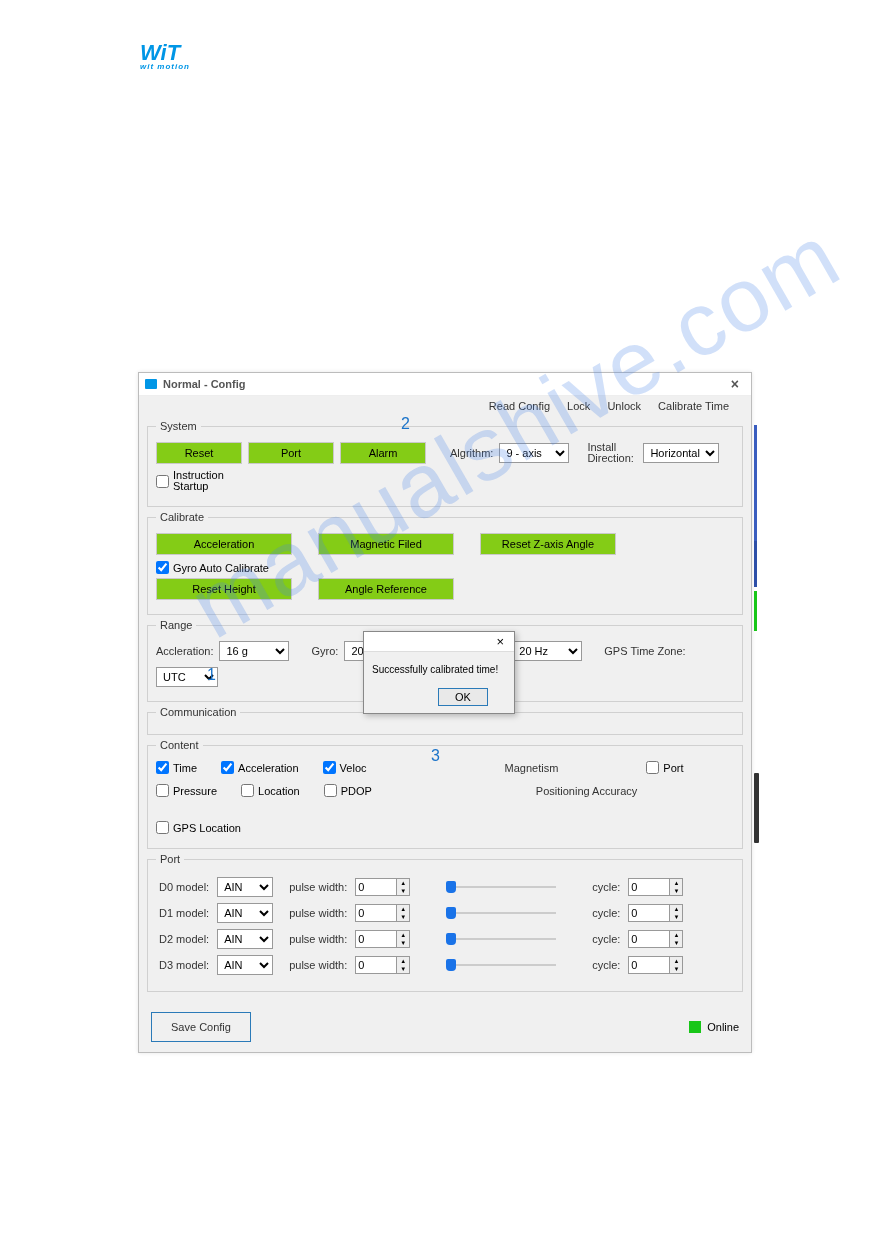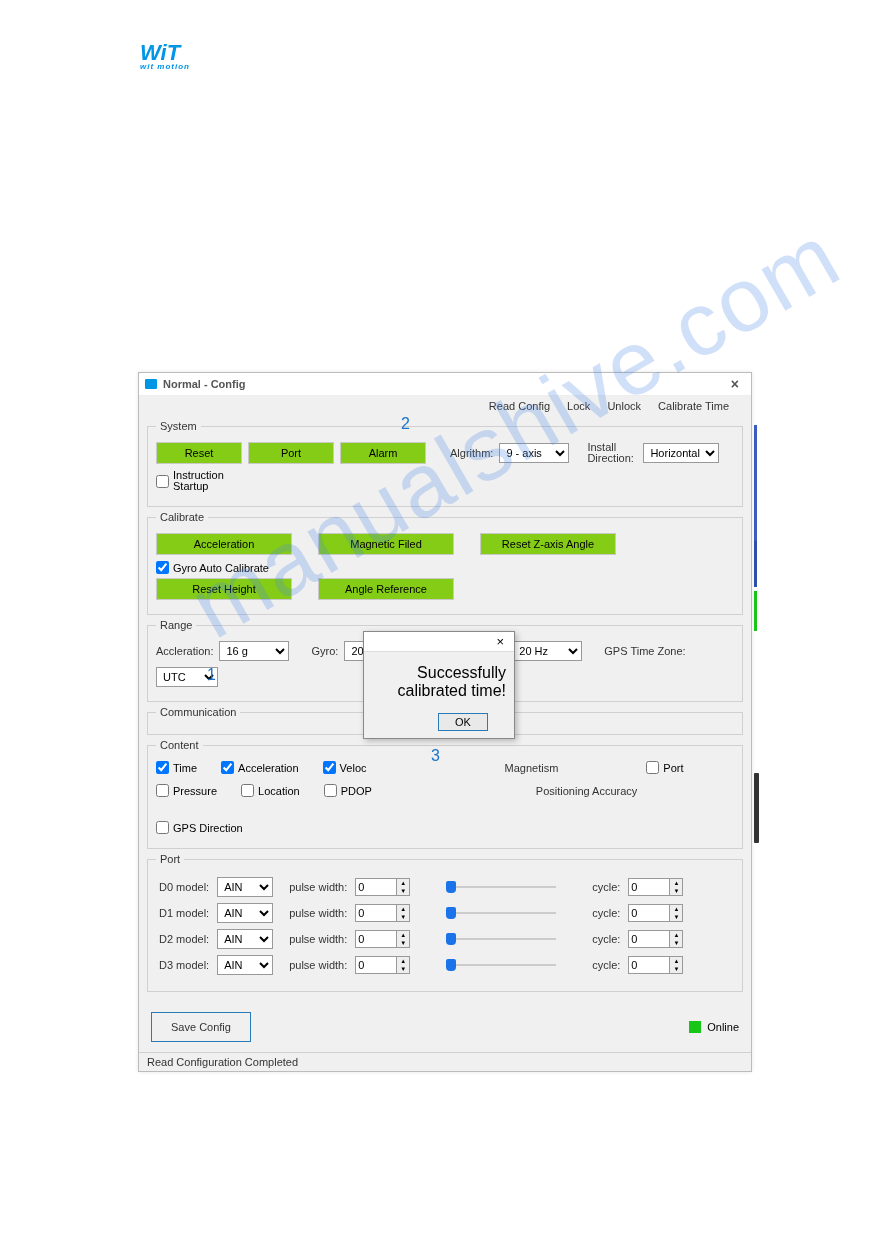--- a/index.html
+++ b/index.html
@@ -119,21 +119,21 @@
     top: 258px;
     left: 224px;
     width: 150px;
     background:#f0f0f0;
     border:1px solid #888;
     box-shadow: 2px 2px 6px rgba(0,0,0,0.25);
     z-index:10;
   }
   .modal .modal-title { display:flex; justify-content:flex-end; padding:2px 4px; background:#fff; border-bottom:1px solid #ddd; }
   .modal .modal-title span { font-size:13px; cursor:pointer; padding:0 6px; }
-  .modal .modal-body { padding:12px 8px; text-align:right; font-size:16px; }
+  .modal .modal-body { padding:12px 8px; text-align:left; font-size:10px; }
   .modal .modal-footer { text-align:center; padding:4px 0 10px 0; }
   .modal .ok-btn { border:1px solid #2a7ab8; padding:2px 16px; background:#e9e9e9; font-size:11px; cursor:pointer;margin-left:48px; }
   .side-marks { position:absolute; right:-6px; width:3px; }
   .sm1 { top:52px; height:116px; background:#3a5dbf; }
   .sm2 { top:168px; height:46px; background:#2d4fa8; }
   .sm3 { top:218px; height:40px; background:#18c618; }
   .scr-mark { position:absolute; right:-8px; top:400px; height:70px; width:5px; background:#333; border-radius:1px; }
 </style>
 </head>
 <body>
@@ -258,21 +258,21 @@
               <span>Location</span>
             </label>
           <label class="checkbox">
               <input type="checkbox" style="">
               <span>PDOP</span>
             </label>
           <div style="width:116px"></div>
           <span class="lbl">Positioning Accuracy</span>
           <label class="checkbox">
               <input type="checkbox" style="">
-              <span>GPS Direction</span>
+              <span>GPS Location</span>
             </label>
         </div>
       </fieldset>
 
       <fieldset>
         <legend>Port</legend>
         <div id="port-rows">
             <div class="port-row">
               <span class="lbl">D0 model:</span>
               <select style="width:56px;"><option>AIN</option></select>
@@ -382,21 +382,20 @@
     </div>
 
     <div class="footer">
       <div class="save-btn">Save Config</div>
       <div class="status-online">
         <div class="dot"></div>
         <span>Online</span>
       </div>
     </div>
 
-    <div class="statusbar">Read Configuration Completed</div>
 
     <div class="modal">
       <div class="modal-title">
           <span>×</span>
         </div>
       <div class="modal-body">Successfully calibrated time!</div>
       <div class="modal-footer">
         <span class="ok-btn">OK</span>
       </div>
     </div>

